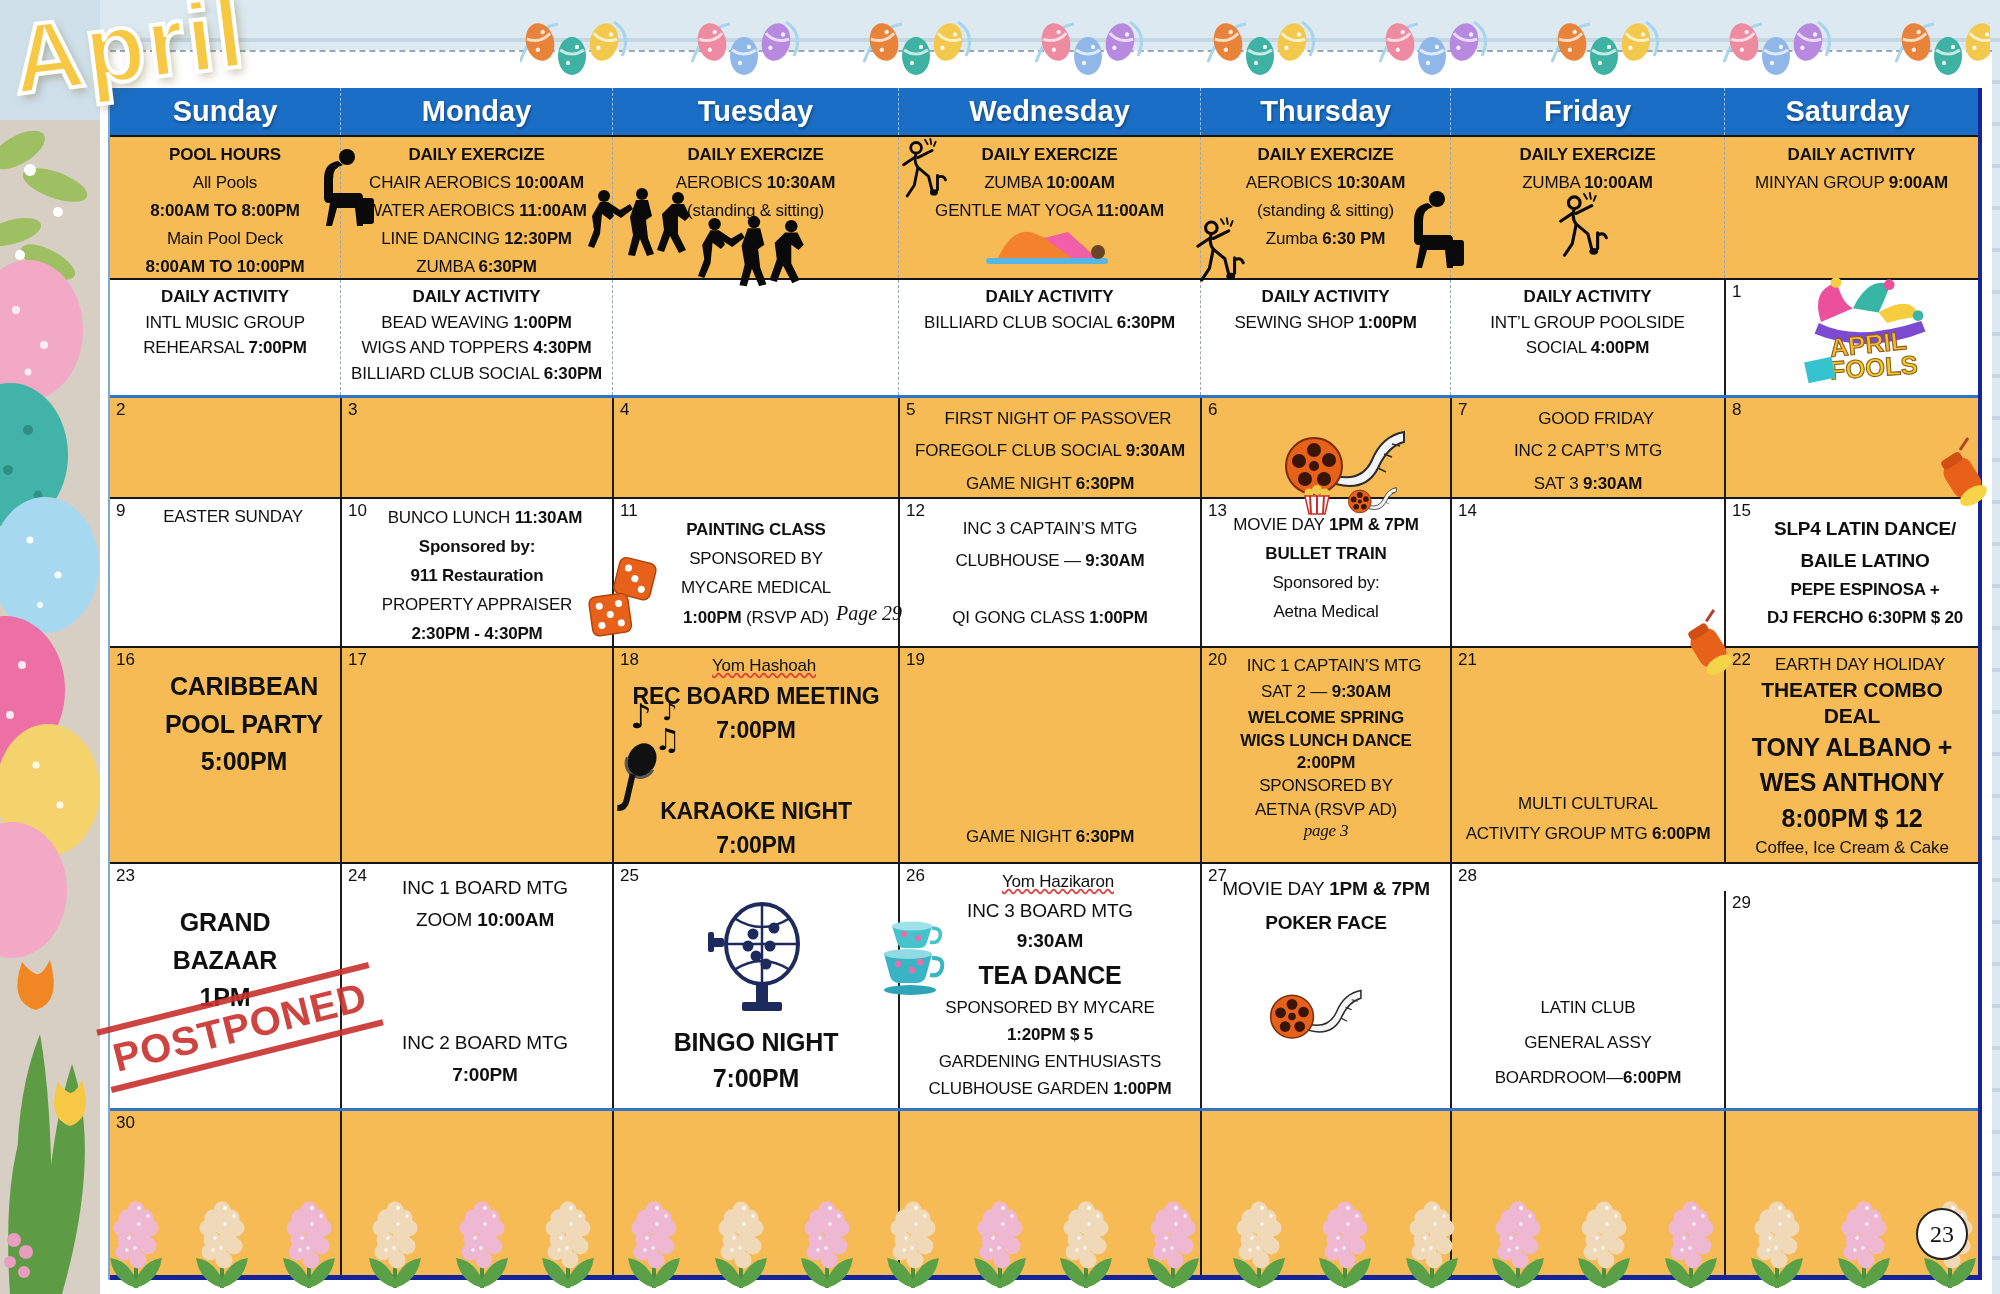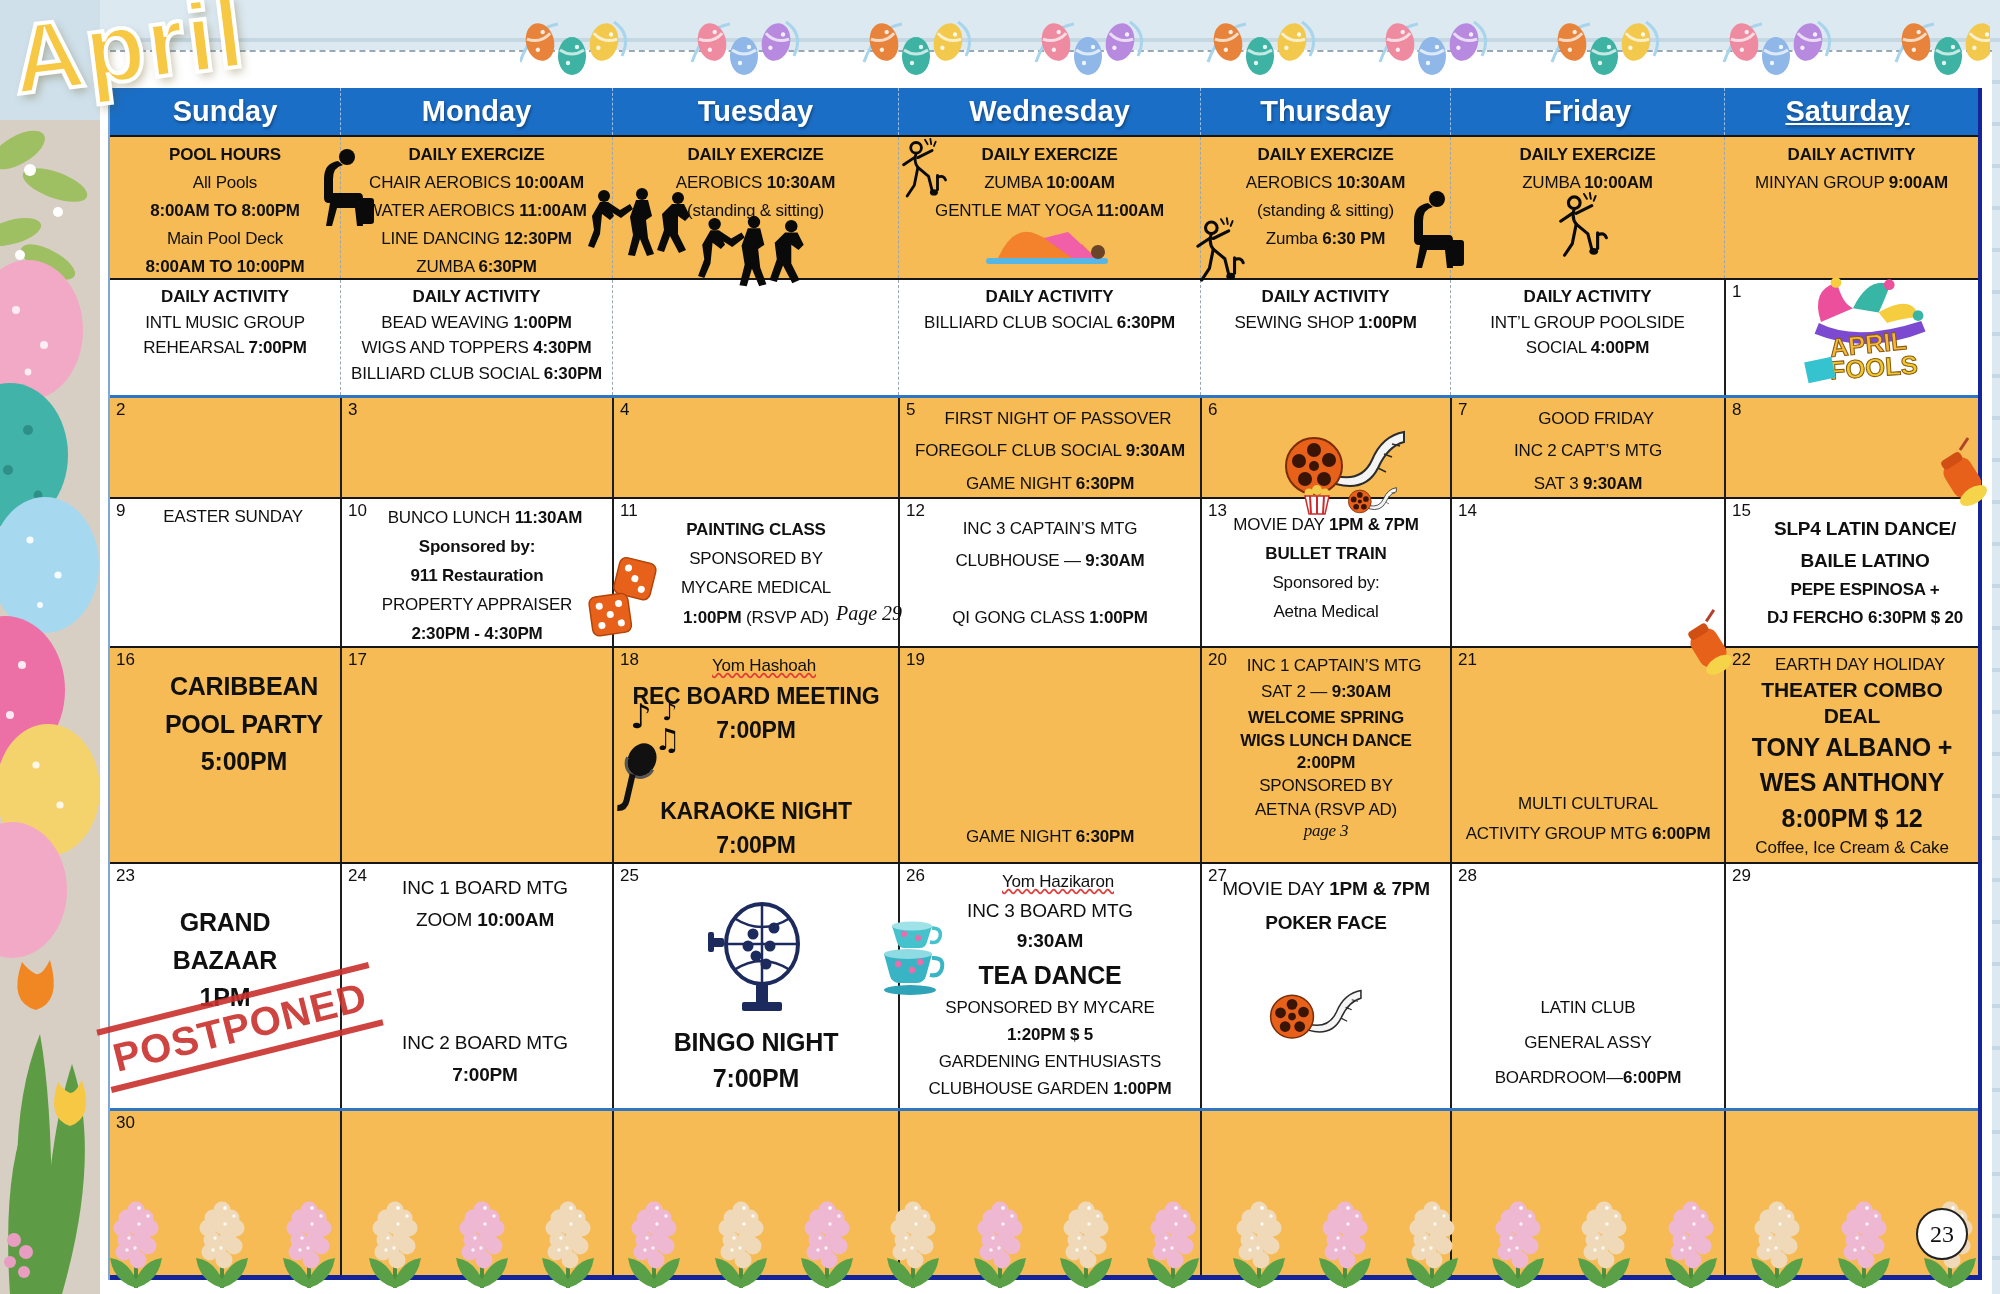--- a/index.html
+++ b/index.html
@@ -313,21 +313,21 @@
   <div class="april">April</div>
 
   <div id="cal-table">
     <div class="hdr" id="hdr-row">
         <div class="day" style="left: 0px; width: 230px;">Sunday</div>
         <div class="day sep" style="left: 230px; width: 272px;">Monday</div>
         <div class="day sep" style="left: 502px; width: 286px;">Tuesday</div>
         <div class="day sep" style="left: 788px; width: 302px;">Wednesday</div>
         <div class="day sep" style="left: 1090px; width: 250px;">Thursday</div>
         <div class="day sep" style="left: 1340px; width: 274px;">Friday</div>
-        <div class="day sep" style="left: 1614px; width: 246px; text-decoration: underline;">Saturday</div>
+        <div class="day sep" style="left: 1614px; width: 246px;">Saturday</div>
       </div>
     <div id="rows-root">
         <div class="row orange top-dark" style="top: 47px; height: 143px;">
           <div class="cell lh164" style="left: 0px; width: 230px;">
             <div class="ln"><span class="b">POOL HOURS</span></div>
             <div class="ln"><span>All Pools</span></div>
             <div class="ln"><span class="b">8:00AM TO 8:00PM</span></div>
             <div class="ln"><span>Main Pool Deck</span></div>
             <div class="ln"><span class="b">8:00AM TO 10:00PM</span></div>
           </div>
@@ -549,21 +549,21 @@
             <span class="date">27</span>
             <div class="ln mt4"><span class="md">MOVIE DAY </span><span class="b md">1PM &amp; 7PM</span></div>
             <div class="ln"><span class="b md">POKER FACE</span></div>
           </div>
           <div class="cell sep-solid vbot lh205" style="left: 1340px; width: 274px;">
             <span class="date">28</span>
             <div class="ln"><span>LATIN CLUB</span></div>
             <div class="ln"><span>GENERAL ASSY</span></div>
             <div class="ln"><span>BOARDROOM—</span><span class="b">6:00PM</span></div>
           </div>
-          <div class="cell sep-solid" style="left: 1614px; width: 254px;">
+          <div class="cell sep-solid" style="left: 1614px; width: 254px; margin-top: 27px;">
             <span class="date">29</span>
           </div>
         </div>
         <div class="row orange top-blue bot-navy" style="top: 1020px; height: 172px;">
           <div class="cell" style="left: 0px; width: 230px;">
             <span class="date">30</span>
           </div>
           <div class="cell sep-solid" style="left: 230px; width: 272px;"></div>
           <div class="cell sep-solid" style="left: 502px; width: 286px;"></div>
           <div class="cell sep-solid" style="left: 788px; width: 302px;"></div>

